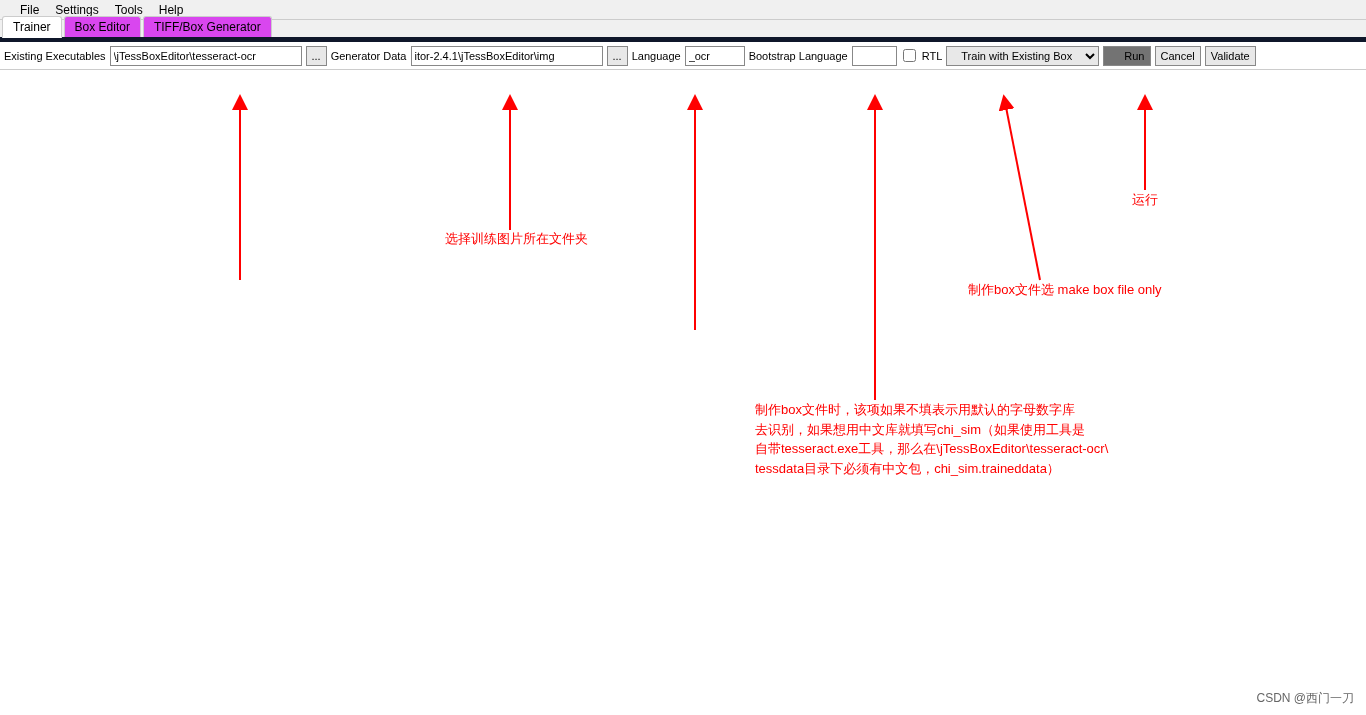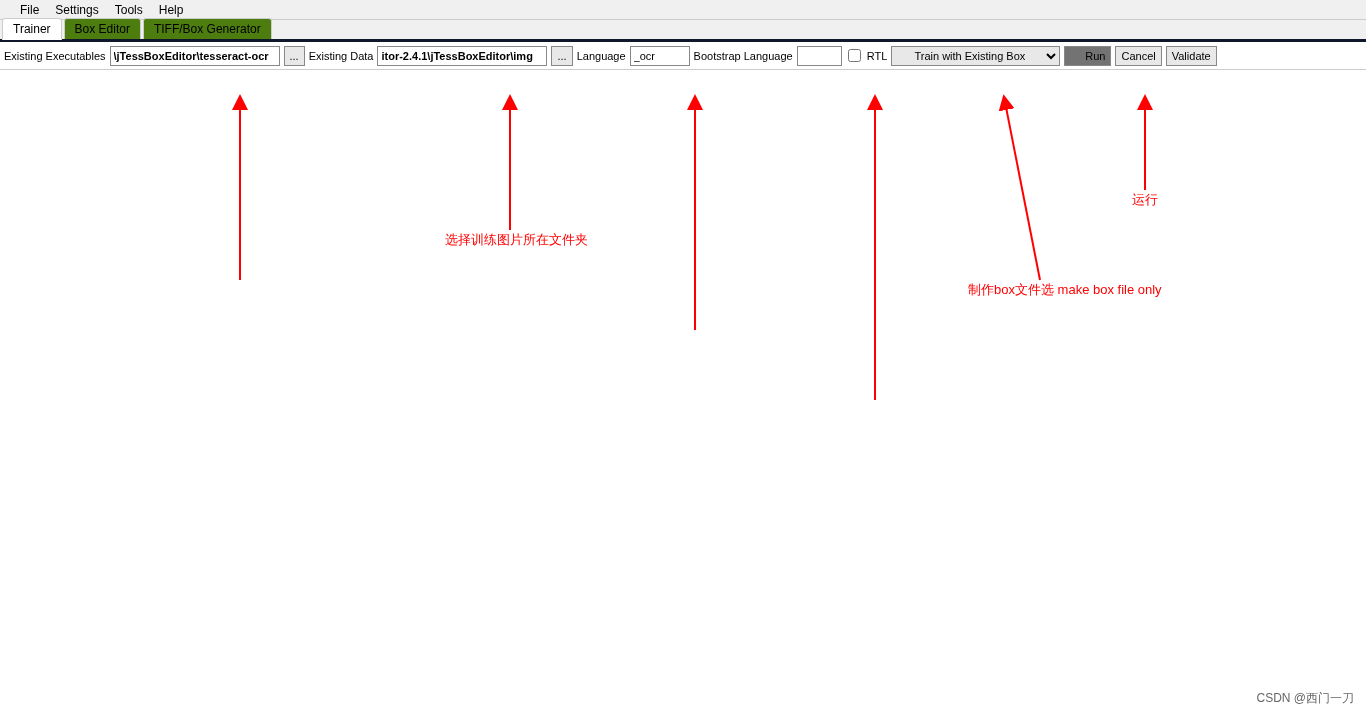--- a/index.html
+++ b/index.html
@@ -24,33 +24,33 @@
     }
     .menu-item {
       padding: 2px 8px;
       cursor: pointer;
       font-size: 12px;
     }
 
     
     .tab-bar {
       background: #f0f0f0;
-      border-bottom: 3px solid #0f172a;
+      border-bottom: 5px solid #0f172a;
       display: flex;
       align-items: flex-end;
       height: 22px;
       padding: 0 2px;
     }
     .tab {
       padding: 3px 10px;
       font-size: 12px;
       cursor: pointer;
       border: 1px solid #ccc;
       border-bottom: none;
-      background: #4d7c0f;
+      background: #d946ef;
       margin-right: 2px;
       border-radius: 3px 3px 0 0;
     }
     .tab.active {
       background: white;
       border-bottom: 1px solid white;
       margin-bottom: -1px;
     }
 
     
@@ -69,21 +69,21 @@
       white-space: nowrap;
       color: #000;
     }
     .toolbar-input {
       height: 20px;
       font-size: 11px;
       border: 1px solid #888;
       padding: 1px 3px;
     }
     .toolbar-input-short { width: 60px; }
-    .toolbar-input-long { width: 170px; font-weight: bold; }
+    .toolbar-input-long { width: 192px; }
     .toolbar-btn {
       height: 20px;
       font-size: 11px;
       border: 1px solid #888;
       background: #e8e8e8;
       padding: 0 5px;
       cursor: pointer;
       white-space: nowrap;
     }
     .toolbar-btn-primary {
@@ -91,22 +91,21 @@
       padding-left: 20px;
     }
     .toolbar-checkbox {
       margin: 0 2px;
     }
     .toolbar-select {
       height: 20px;
       font-size: 11px;
       border: 1px solid #888;
       background: #e8e8e8;
-      padding: 0 18px;
-      text-align: right;
+      padding: 0 10px;
     }
 
     
     .main-content {
       background: white;
       position: relative;
       width: 100%;
       height: calc(715px - 70px);
     }
 
@@ -150,21 +149,21 @@
 <div class="tab-bar">
   <div class="tab active">Trainer</div>
   <div class="tab">Box Editor</div>
   <div class="tab">TIFF/Box Generator</div>
 </div>
 
 <div class="toolbar">
   <span class="toolbar-label">Existing Executables</span>
   <input class="toolbar-input toolbar-input-long" type="text" value="\jTessBoxEditor\tesseract-ocr" style="">
   <button class="toolbar-btn">...</button>
-  <span class="toolbar-label">Existing Data</span>
+  <span class="toolbar-label">Generator Data</span>
   <input class="toolbar-input toolbar-input-long" type="text" value="itor-2.4.1\jTessBoxEditor\img" style="">
   <button class="toolbar-btn">...</button>
   <span class="toolbar-label">Language</span>
   <input class="toolbar-input toolbar-input-short" type="text" value="_ocr" style="">
   <span class="toolbar-label">Bootstrap Language</span>
   <input class="toolbar-input" style="width: 45px;" type="text">
   <input type="checkbox" class="toolbar-checkbox" style="">
   <span class="toolbar-label">RTL</span>
   <select class="toolbar-select">
     <option>Train with Existing Box</option>
@@ -191,25 +190,28 @@
     <line x1="695" y1="260" x2="695" y2="32" stroke="red" stroke-width="2" marker-end="url(#arrowhead)"></line>
 
     <line x1="875" y1="330" x2="875" y2="32" stroke="red" stroke-width="2" marker-end="url(#arrowhead)"></line>
 
     <line x1="1040" y1="210" x2="1005" y2="32" stroke="red" stroke-width="2" marker-end="url(#arrowhead)"></line>
 
     <line x1="1145" y1="120" x2="1145" y2="32" stroke="red" stroke-width="2" marker-end="url(#arrowhead)"></line>
   </svg>
 
 
-  <div class="annotation" style="left: 445px; top: 160px;">
+  <div class="annotation" style="left: 445px; top: 160px; font-family: Liberation Mono, monospace;">
     <span>选择训练图片所在文件夹</span>
   </div>
 
 
+  <div class="annotation" style="left: 755px; top: 330px;">
+    <span>制作box文件时，该项如果不填表示用默认的字母数字库<br>去识别，如果想用中文库就填写chi_sim（如果使用工具是<br>自带tesseract.exe工具，那么在\jTessBoxEditor\tesseract-ocr\<br>tessdata目录下必须有中文包，chi_sim.traineddata）</span>
+  </div>
 
   <div class="annotation" style="left: 968px; top: 210px;">
     <span>制作box文件选 make box file only</span>
   </div>
 
   <div class="annotation" style="left: 1132px; top: 120px;">
     <span>运行</span>
   </div>
 
   <div class="watermark">CSDN @西门一刀</div>

